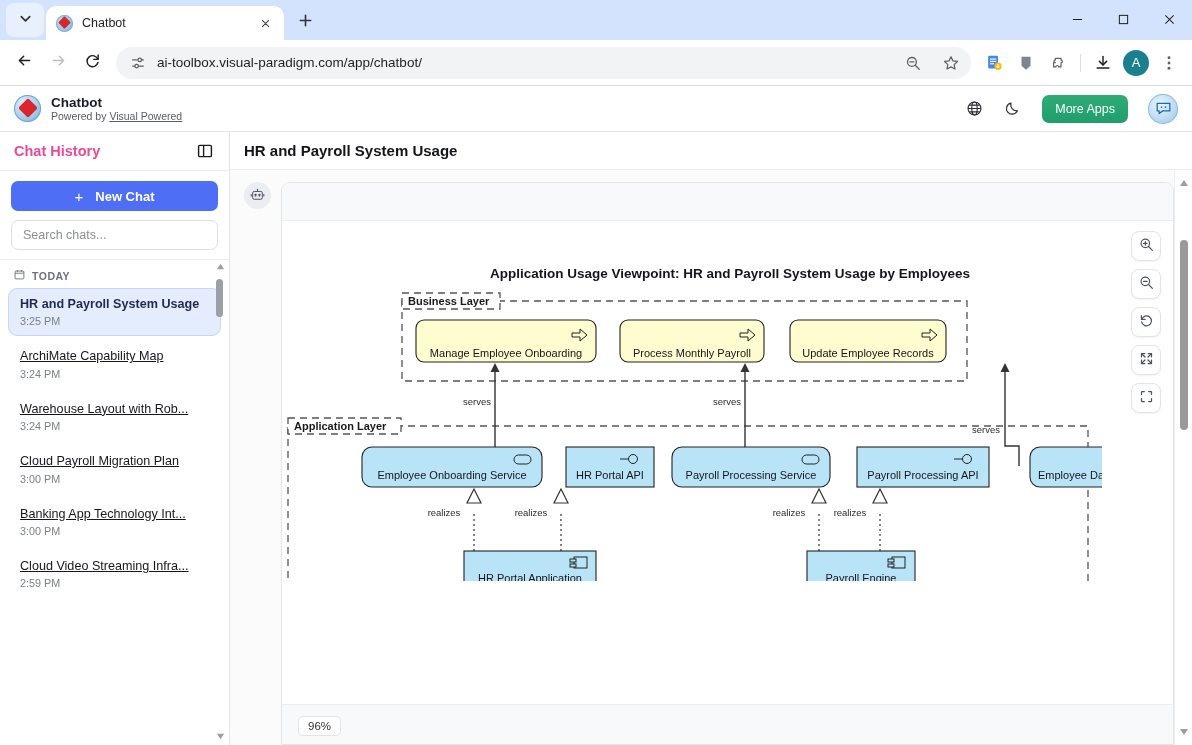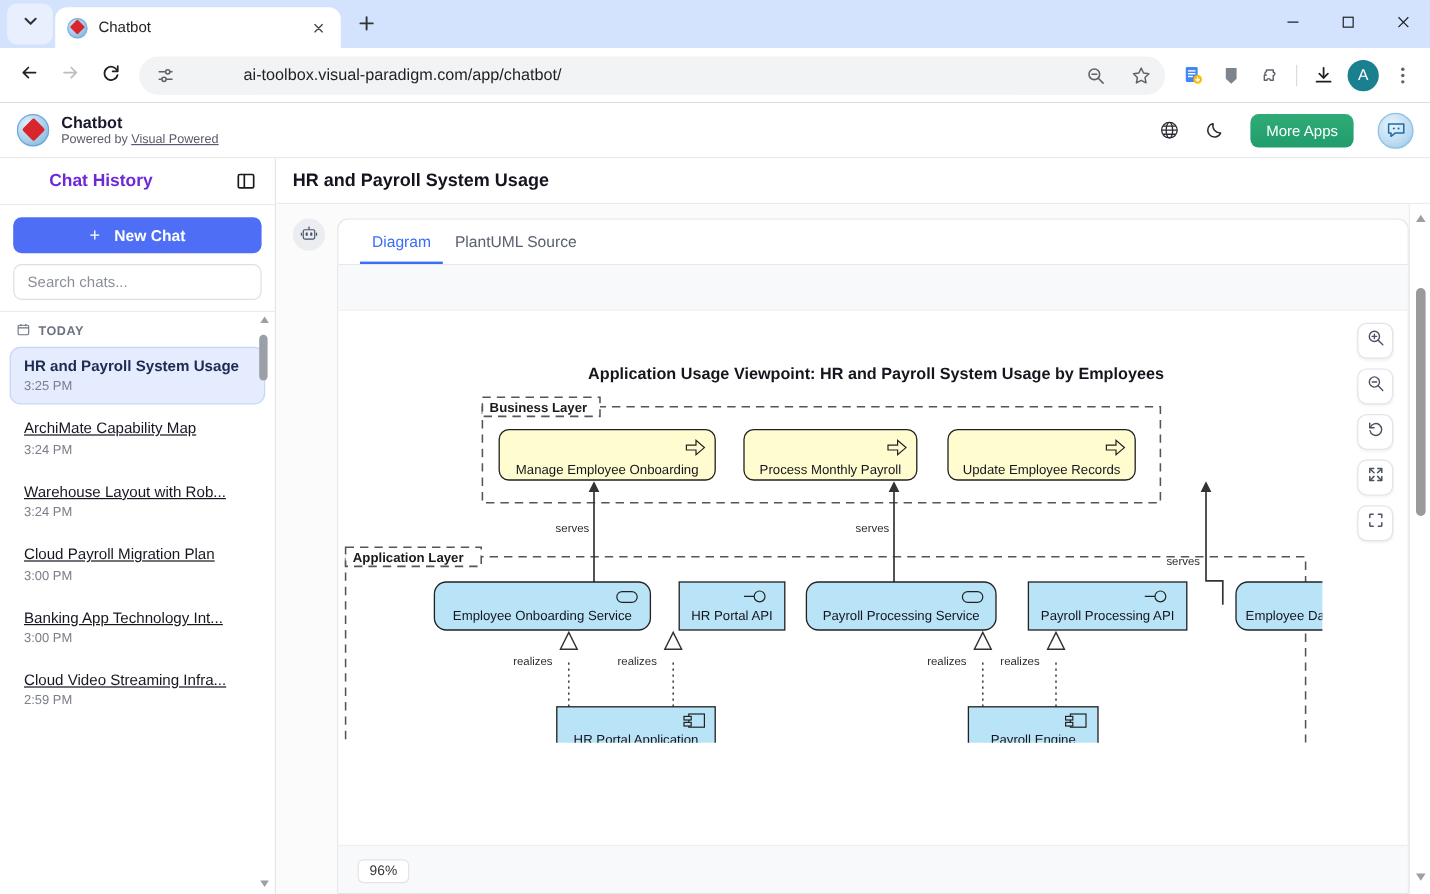--- a/index.html
+++ b/index.html
@@ -76,21 +76,21 @@
   }
   .nav-btn.disabled { color: #bdbdbd; }
   .nav-btn svg { width: 17px; height: 17px; }
   .omnibox {
     flex: 1; height: 32px; background: #f1f3f4; border-radius: 16px;
     display: flex; align-items: center; gap: 10px;
     padding: 0 6px 0 13px; margin: 0 6px; cursor: text;
   }
   .omnibox .site-info { width:18px; height:18px; display:flex; align-items:center; justify-content:center; color:#5f6368;}
   .omnibox .site-info svg { width: 16px; height: 16px; }
-  .omnibox .url { flex:1; font-size: 13.5px; color: #1f1f1f; white-space:nowrap; overflow:hidden;margin-left:46px;}
+  .omnibox .url { flex:1; font-size: 13.5px; color: #1f1f1f; white-space:nowrap; overflow:hidden;}
   .omni-icon { width: 28px; height: 28px; display:flex; align-items:center; justify-content:center; color:#5f6368; cursor:pointer;}
   .omni-icon svg { width: 16px; height: 16px; }
   .tb-icon {
     width: 30px; height: 30px; display:flex; align-items:center; justify-content:center;
     cursor:pointer; color:#5f6368; flex:none;
   }
   .tb-icon svg { width: 18px; height: 18px; }
   .tb-divider { width:1px; height:18px; background:#dadce0; margin:0 5px; }
   .avatar-a {
     width: 26px; height: 26px; border-radius: 50%; background:#1a7f8e;
@@ -138,21 +138,21 @@
   
   .sidebar {
     width: 230px; flex:none; background:#ffffff;
     border-right: 1px solid #e6e6e6; display:flex; flex-direction:column;
     position: relative;
   }
   .sb-header {
     height: 39px; display:flex; align-items:center; justify-content:space-between;
     padding: 0 14px; border-bottom: 1px solid #ececec;
   }
-  .sb-title { font-size: 14.5px; font-weight: 700; color:#6d28d9;margin-left:27px; }
+  .sb-title { font-size: 14.5px; font-weight: 700; color:#ec4899; }
   .sb-toggle { width:20px; height:20px; display:flex; align-items:center; justify-content:center; cursor:pointer; color:#1a1a1a;}
   .sb-toggle svg { width:16px; height:16px; }
   .sb-actions { padding: 10px 11px 9px; border-bottom: 1px solid #ececec;}
   .new-chat-btn {
     width:100%; height: 30px; border:none; border-radius: 7px;
     background:#4d6ef5; color:#fff; font-size: 13px; font-weight:700;
     display:flex; align-items:center; justify-content:center; gap:12px; cursor:pointer;
   }
   .new-chat-btn .plus { font-size: 15px; font-weight: 500; }
   .search-box {
@@ -512,24 +512,20 @@
             <path d="M10 2.4 V4.4"></path>
               <circle cx="10" cy="1.9" r="0.9" fill="currentColor" stroke="none"></circle>
             <rect x="3.6" y="4.6" width="12.8" height="10.4" rx="2"></rect>
             <rect x="6.3" y="7.6" width="2.3" height="3.6" rx="0.6" fill="currentColor" stroke="none"></rect>
             <rect x="11.4" y="7.6" width="2.3" height="3.6" rx="0.6" fill="currentColor" stroke="none"></rect>
             <path d="M1.6 8 V11.4 M18.4 8 V11.4"></path>
           </svg>
         </div>
 
         <div class="artifact-card">
-          <div class="artifact-tabs">
-            <div class="artifact-tab active">Diagram</div>
-            <div class="artifact-tab">PlantUML Source</div>
-          </div>
           <div class="artifact-toolbar"></div>
 
           <div class="canvas-wrap">
             <svg class="diagram-svg" width="820" height="360" viewBox="0 0 820 360">
 
               <text class="d-title" x="448" y="57" text-anchor="middle">Application Usage Viewpoint: HR and Payroll System Usage by Employees</text>
 
               <rect x="120" y="80" width="565" height="80" fill="none" stroke="#555" stroke-width="1.3" stroke-dasharray="7,5"></rect>
               <rect x="120" y="72" width="98" height="16" fill="#ffffff" stroke="#555" stroke-width="1.3" stroke-dasharray="7,5"></rect>
               <text class="d-layer" x="126" y="84">Business Layer</text>

